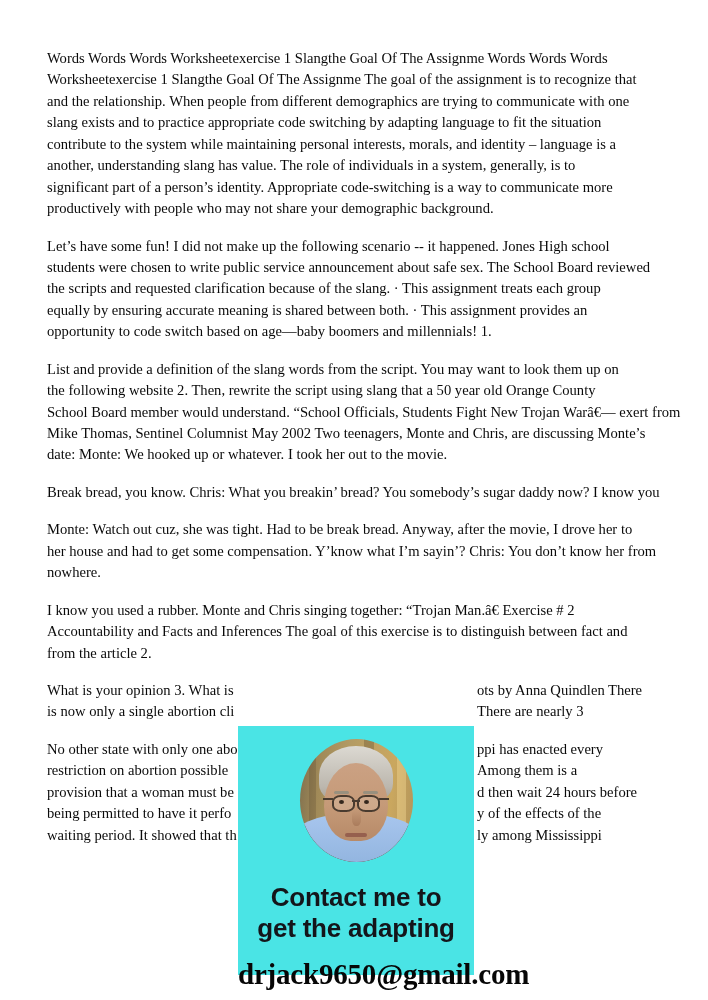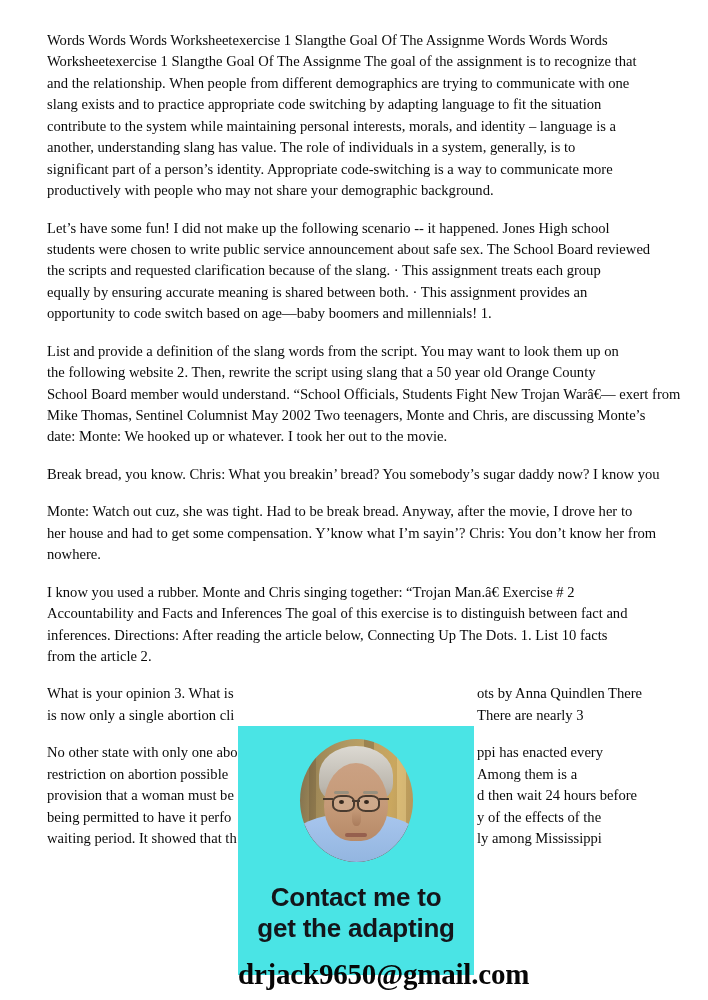--- a/index.html
+++ b/index.html
@@ -12,21 +12,21 @@
     width: 708px;
     height: 1000px;
     overflow: hidden;
     font-family: "Liberation Serif", serif;
   }
 
   
   .doc {
     position: absolute;
     left: 47px;
-    top: 30px;
+    top: 48px;
     width: 640px;
     font-family: "Liberation Serif", serif;
     font-size: 14.6px;
     line-height: 21.45px;
     color: #0a0a0a;
   }
   .para + .para { margin-top: 16px; }
   .line {
     white-space: pre;
     height: 21.45px;
@@ -171,21 +171,20 @@
       <div class="line">Break bread, you know. Chris: What you breakin’ bread? You somebody’s sugar daddy now? I know you</div>
     </div>
     <div class="para">
       <div class="line">Monte: Watch out cuz, she was tight. Had to be break bread. Anyway, after the movie, I drove her to</div>
       <div class="line">her house and had to get some compensation. Y’know what I’m sayin’? Chris: You don’t know her from</div>
       <div class="line">nowhere.</div>
     </div>
     <div class="para">
       <div class="line">I know you used a rubber. Monte and Chris singing together: “Trojan Man.â€ Exercise # 2</div>
       <div class="line">Accountability and Facts and Inferences The goal of this exercise is to distinguish between fact and</div>
-      <div class="line">inferences. Directions: After reading the article below, Connecting Up The Dots. 1. List 10 facts</div>
       <div class="line">from the article 2.</div>
     </div>
     <div class="para">
       <div class="line"><span class="frag-left">What is your opinion 3. What is</span><span class="frag-right">ots by Anna Quindlen There</span></div>
       <div class="line"><span class="frag-left">is now only a single abortion cli</span><span class="frag-right">There are nearly 3</span></div>
     </div>
     <div class="para">
       <div class="line"><span class="frag-left">No other state with only one abo</span><span class="frag-right">ppi has enacted every</span></div>
       <div class="line"><span class="frag-left">restriction on abortion possible</span><span class="frag-right">Among them is a</span></div>
       <div class="line"><span class="frag-left">provision that a woman must be</span><span class="frag-right">d then wait 24 hours before</span></div>

